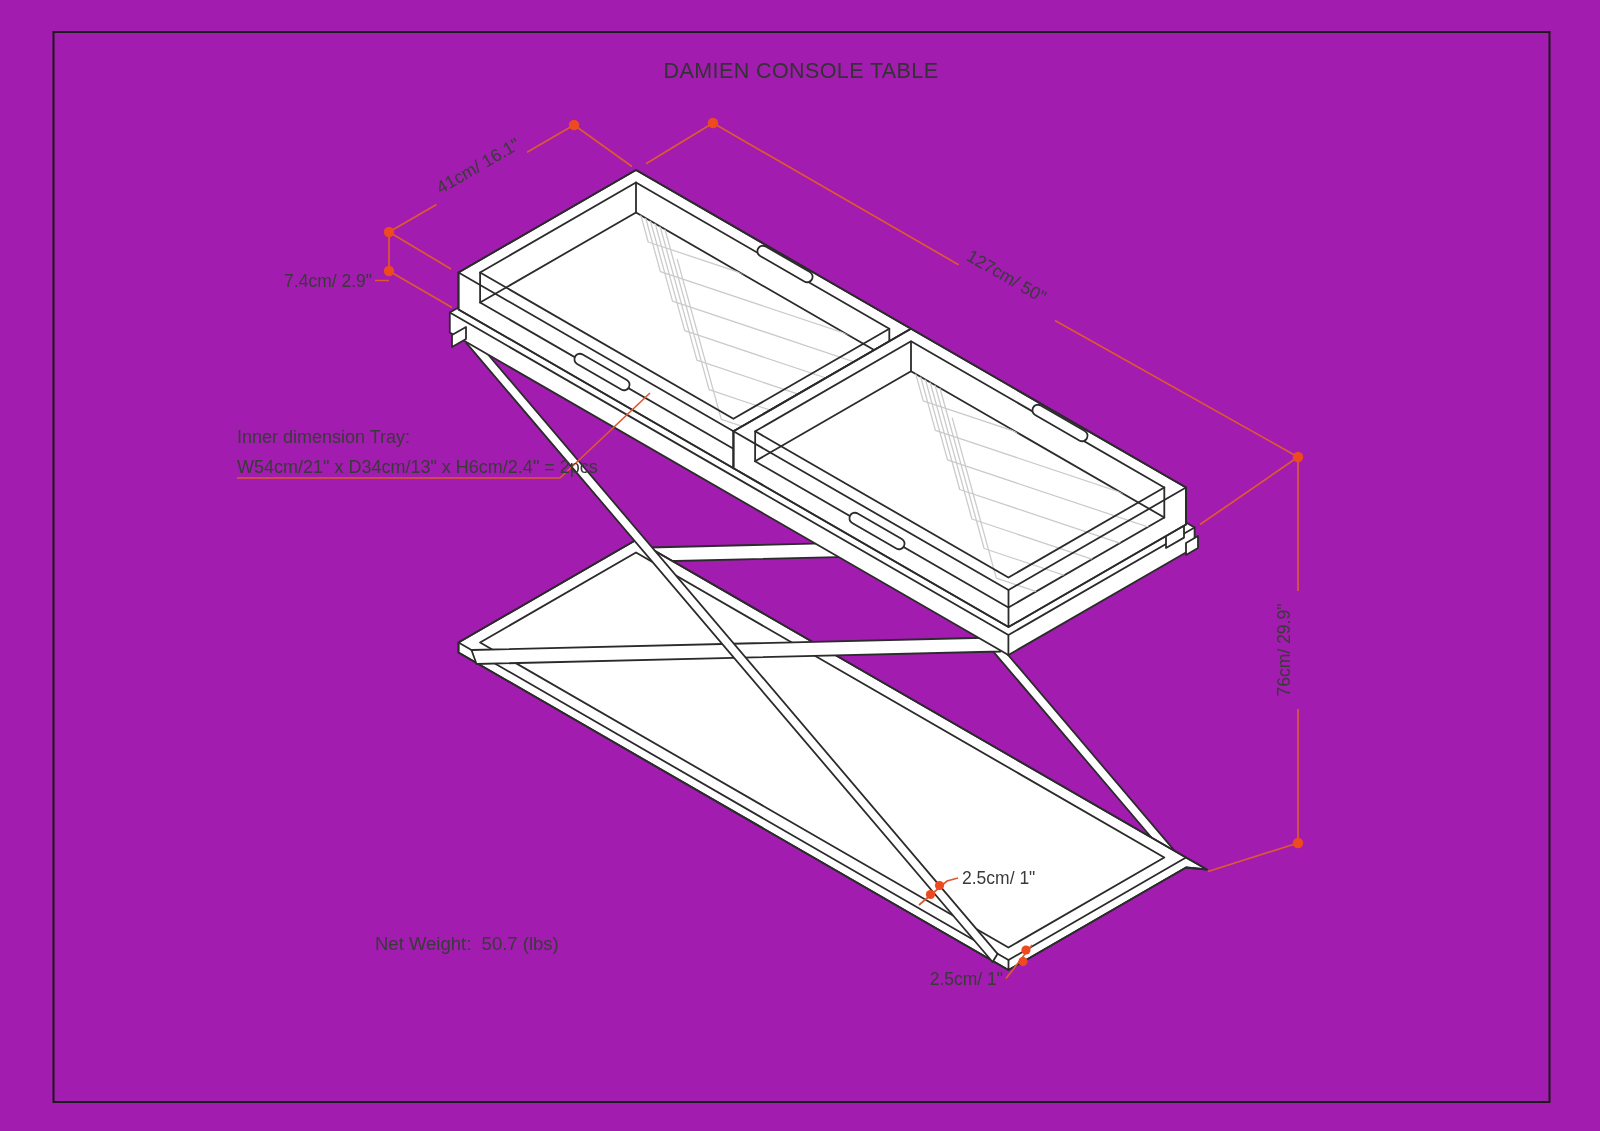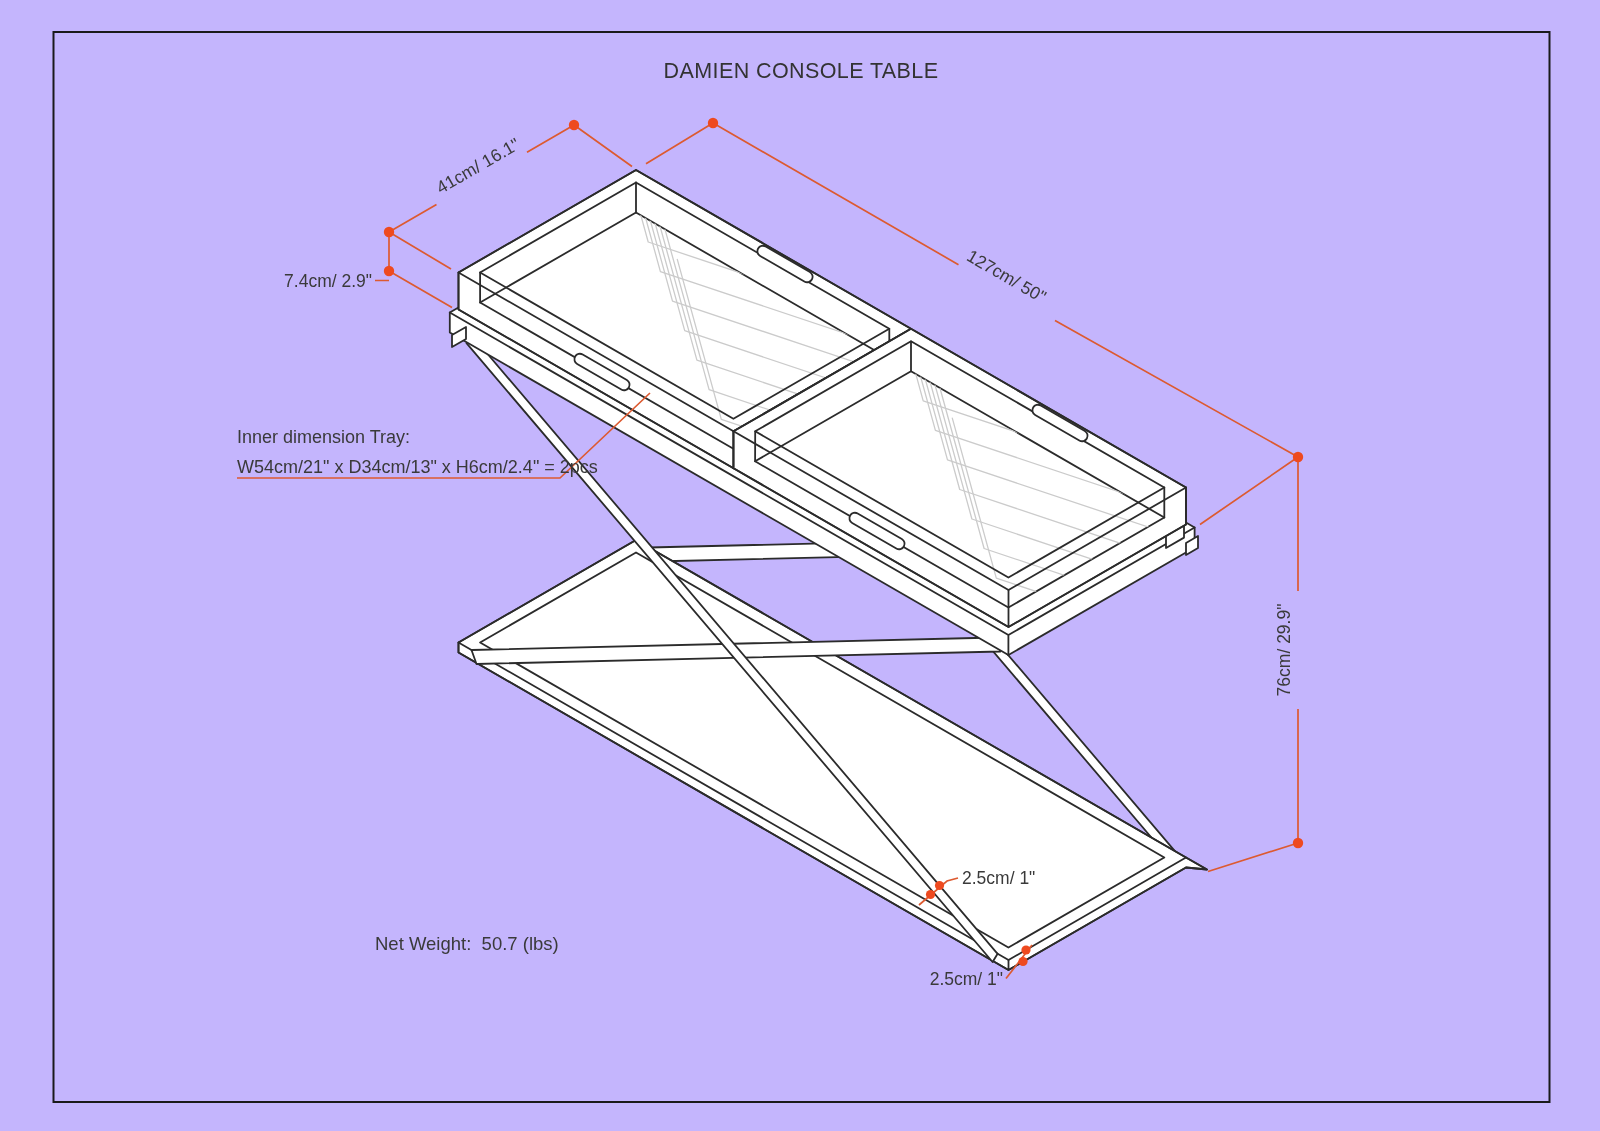--- a/index.html
+++ b/index.html
@@ -1,16 +1,16 @@
 <!DOCTYPE html>
 <html><head>
 <meta charset="utf-8">
 <style>
   html,body{margin:0;padding:0;background:#ffffff;}
-  .page{width:1600px;height:1131px;position:relative;background:#c4b5fd;
+  .page{width:1600px;height:1131px;position:relative;background:#a21caf;
         font-family:"Liberation Sans", sans-serif;}
   svg{display:block;}
   text{fill:#3a3a3a;font-family:"Liberation Sans", sans-serif;}
   .title-txt{font-size:21.5px;letter-spacing:.4px;fill:#333;}
   .lbl{font-size:17.5px;}
   .note{font-size:18px;}
   .nw{font-size:18.5px;white-space:pre;}
   .blk path,.blk polygon,.blk line,.blk rect{stroke-linejoin:round;stroke-linecap:round;}
 </style>
 </head>

